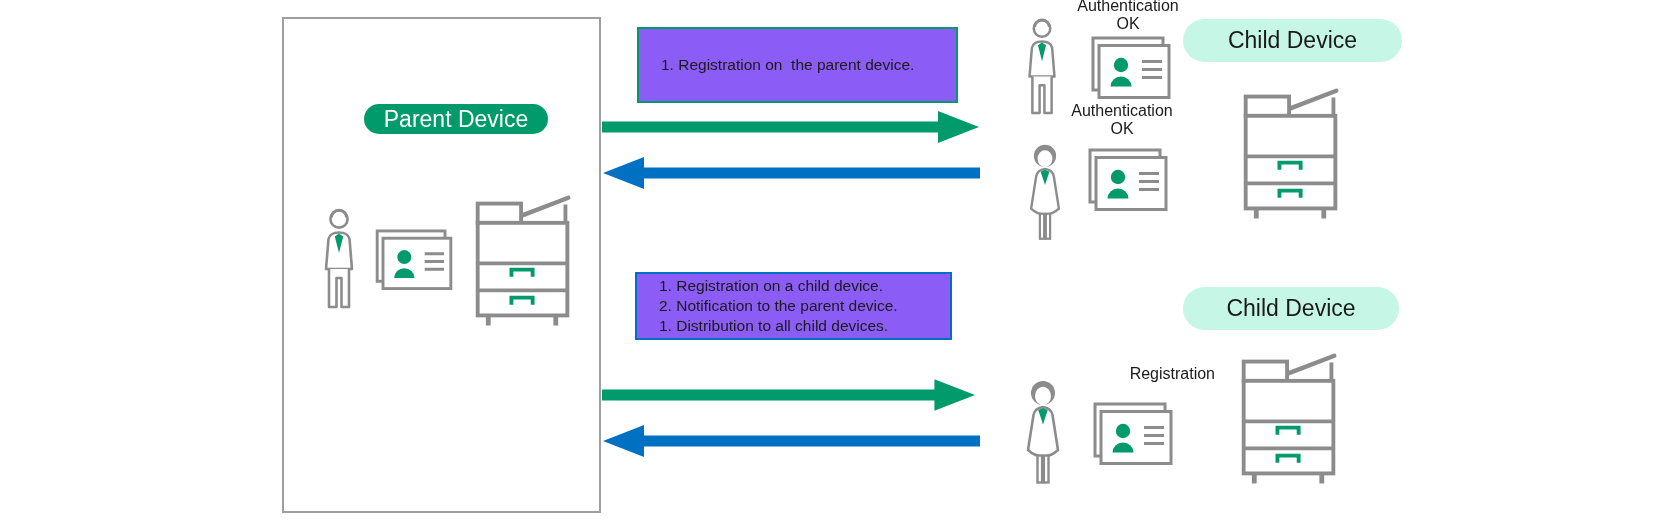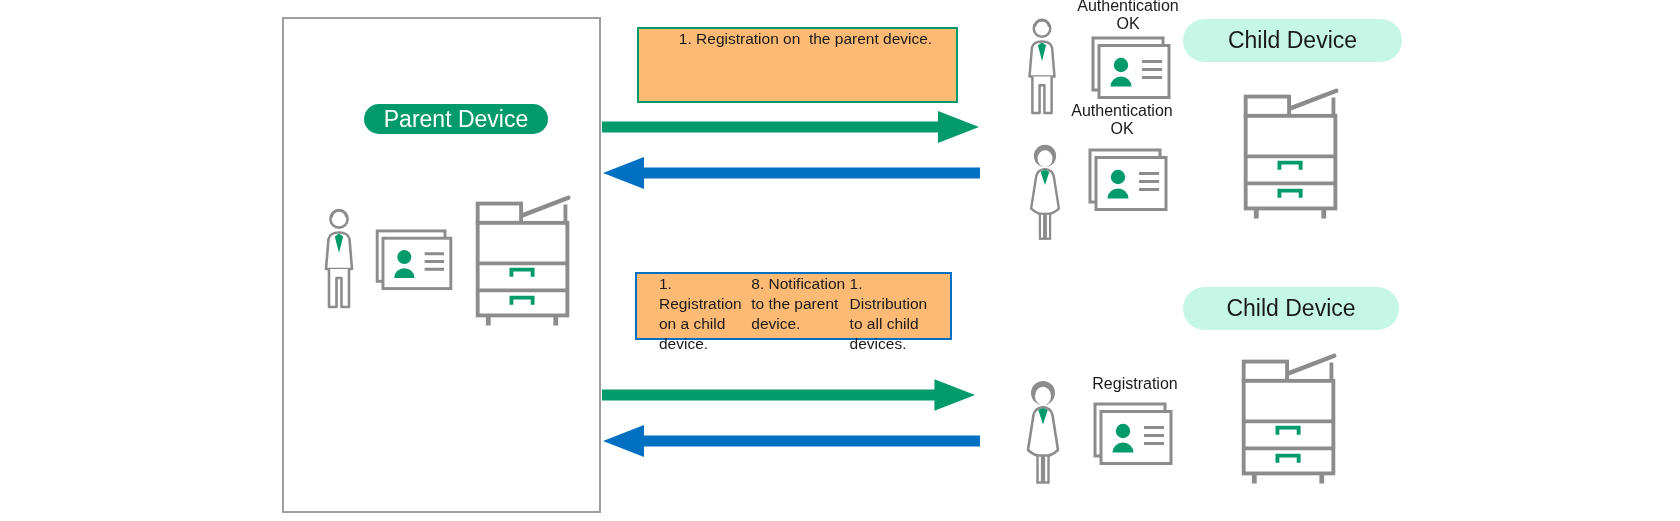--- a/index.html
+++ b/index.html
@@ -13,23 +13,23 @@
     left:282px; top:17px; width:319px; height:496px;
     border:2px solid var(--border); box-sizing:border-box; background:#fff;
   }
   .pill {
     display:flex; align-items:center; justify-content:center;
     font-size:23px; border-radius:22px; box-sizing:border-box; white-space:nowrap;
   }
   .pill-green { background:var(--green); color:#ffffff; }
   .pill-mint  { background:var(--mint);  color:var(--text); }
   .note {
-    box-sizing:border-box; border:2px solid; background:#fdba74;
+    box-sizing:border-box; border:2px solid; background:#8b5cf6;
     font-size:15.5px; color:var(--text); line-height:20px;
-    display:flex; flex-direction:row; justify-content:center;
+    display:flex; flex-direction:column; justify-content:center;
     padding-left:22px; padding-right:6px;
   }
   .note div { white-space:pre-wrap; }
   .note-green { border-color:var(--green); }
   .note-blue  { border-color:var(--blue); }
   .cap {
     font-size:16px; color:var(--text); line-height:17.5px; text-align:center;
   }
   .arrow-green { fill:var(--green); }
   .arrow-blue  { fill:var(--blue); }
@@ -127,32 +127,32 @@
 
   <div class="abs pill pill-mint" style="left:1183px; top:19px; width:219px; height:43px;">
     <span>Child Device</span>
   </div>
   <svg class="abs" style="left:1242px; top:85px;" width="98" height="135" viewBox="0 0 100 140">
       <use href="#sym-printer"></use>
     </svg>
 
   <div class="abs note note-blue" style="left:635px; top:272px; width:317px; height:68px;">
     <div>1. Registration on a child device.</div>
-    <div>8. Notification to the parent device.</div>
+    <div>2. Notification to the parent device.</div>
     <div>1. Distribution to all child devices.</div>
   </div>
 
   <svg class="abs" style="left:602px; top:378px;" width="374" height="34" viewBox="0 0 378 34">
     <polygon class="arrow-green" points="0,11.5 336,11.5 336,1 377,17 336,33 336,22.5 0,22.5"></polygon>
   </svg>
   <svg class="abs" style="left:602px; top:424px;" width="378" height="34" viewBox="0 0 378 34">
     <polygon class="arrow-blue" points="378,11.5 42,11.5 42,1 1,17 42,33 42,22.5 378,22.5"></polygon>
   </svg>
 
-  <div class="abs cap" style="left:1055px; top:375px; width:160px;">Registration</div>
+  <div class="abs cap" style="left:1055px; top:365px; width:160px;text-align:right;">Registration</div>
   <svg class="abs" style="left:1020px; top:378px;" width="46" height="108" viewBox="0 0 46 108">
       <use href="#sym-woman"></use>
     </svg>
   <svg class="abs" style="left:1092px; top:402px;" width="82" height="64" viewBox="0 0 82 64">
       <use href="#sym-card"></use>
     </svg>
 
   <div class="abs pill pill-mint" style="left:1183px; top:287px; width:216px; height:43px;">
     <span>Child Device</span>
   </div>

